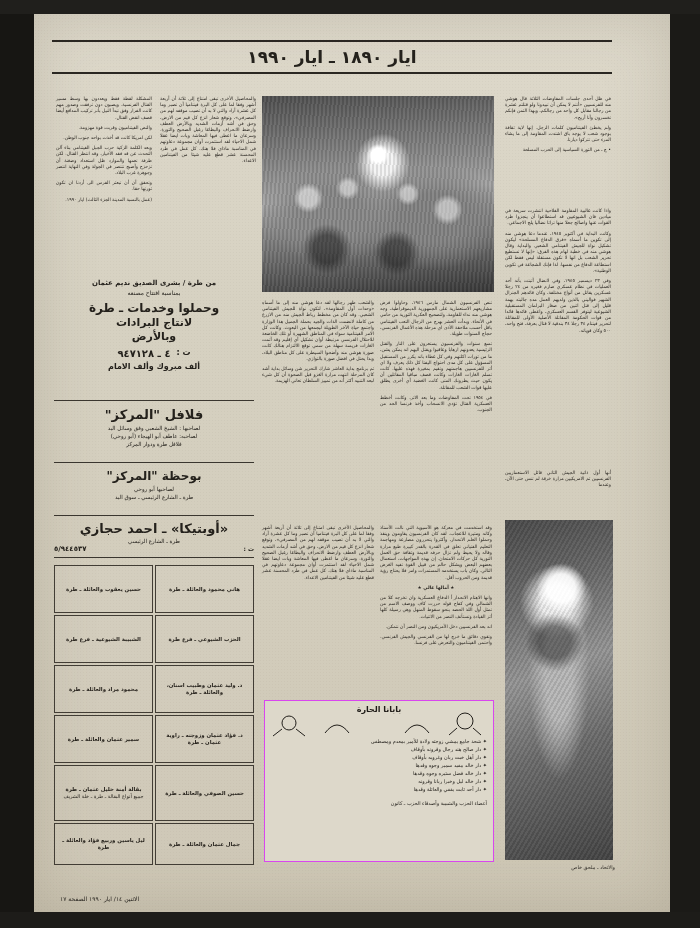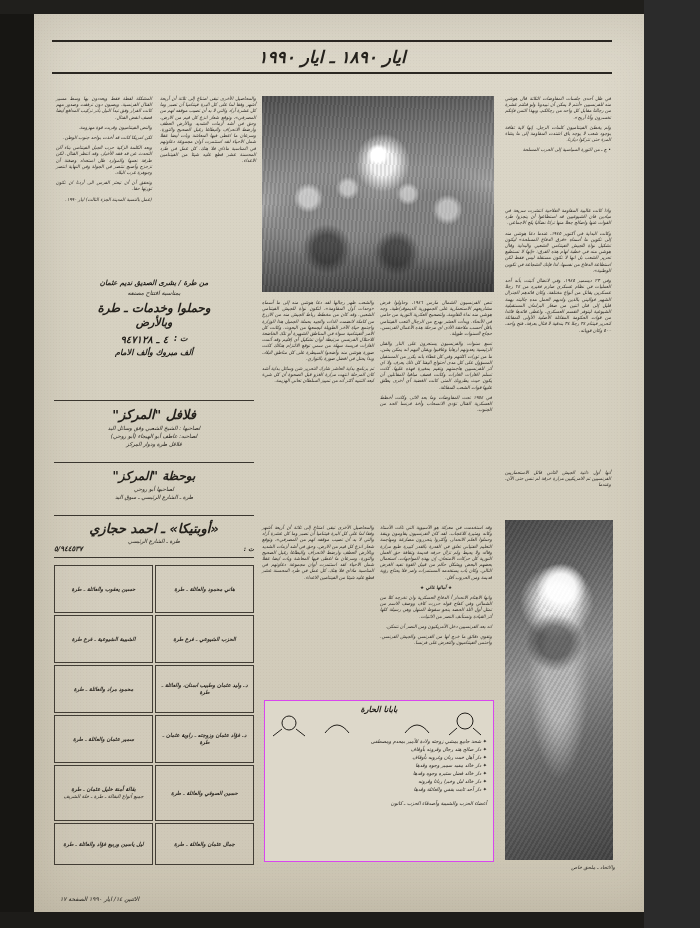--- a/index.html
+++ b/index.html
@@ -1,20 +1,19 @@
 <!DOCTYPE html>
 <html><head>
 <meta charset="utf-8">
 <style>
   html,body{margin:0;padding:0;background:#2b2b2b;}
   body{font-family:"DejaVu Sans", sans-serif;}
   .page{
-    position:relative;width:644px;height:928px;overflow:hidden;
+    position:relative;width:700px;height:928px;overflow:hidden;
     background:#7dd3fc;
-    font-style:italic;
   }
   
   .scan-left{position:absolute;left:0;top:0;width:34px;height:928px;background:#171613;}
   .scan-right{position:absolute;right:0;top:0;width:30px;height:928px;background:#1b1a17;}
   .scan-top{position:absolute;left:0;top:0;width:700px;height:14px;background:#201f1c;}
   .scan-bottom{position:absolute;left:0;bottom:0;width:700px;height:16px;background:#1d1c19;}
 
   .paper{
     position:absolute;left:34px;top:14px;width:636px;height:898px;
     background:linear-gradient(180deg,#ded9cb 0%,#d6d1c1 35%,#d2ccbb 70%,#cdc6b4 100%);
@@ -166,20 +165,21 @@
     <p>(عمل بالنسبة المدينة الجزء الثالث) ايار ١٩٩٠.</p>
   </div>
   <div class="col ar" style="left:160px;top:96px;width:96px;">
     <p>والمحاصيل الأخرى تبقى امتناع إلى ثلاثة أن أربعة أشهر وفقا لما على كل البرة فيتناميا أن تصبر وما كل عشرة أراد والتي لا بد أن تصيب موقفه لهم من المصرفي»، وتوقع شعار انزع كل قيم من الارض، وحق في أشد أزمات الشديد وبالأرض العطف وارضط الانحراف والبطاغا رغبل الصحيح والثورة. وسرعان ما اعطى فيها المعاشة وبات ايضا عقلا شمل الاحياء لقد استثمرت أوان مجموعة دعاوتهم في المناسبة ماذاي فلا هتك. كل عمل في طرد المحسنة عشر قطع عليه شيئا من الفيتنامين الاعداء.</p>
   </div>
 
   <div class="ad" style="left:54px;top:278px;width:200px;">
     <div style="font-size:7px;font-weight:bold;line-height:10px;">من طرة / بشرى الصديق نديم عثمان</div>
     <div style="font-size:6px;line-height:9px;">بمناسبة افتتاح مصنعه</div>
     <div style="font-size:12px;font-weight:bold;line-height:16px;margin-top:3px;">وحملوا وخدمات ـ طرة</div>
+    <div style="font-size:11px;font-weight:bold;line-height:14px;">لانتاج البرادات</div>
     <div style="font-size:11px;font-weight:bold;line-height:14px;">وبالأرض</div>
     <div style="display:flex;justify-content:center;gap:6px;margin-top:4px;">
       <span style="font-size:8px;font-weight:bold;">ت :</span>
       <span class="phone" style="font-size:10px;text-align:right;">٤ ـ ٩٤٧١٢٨</span>
     </div>
     <div style="font-size:8px;font-weight:bold;margin-top:3px;">ألف مبروك وألف الامام</div>
   </div>
 
   <div class="ad" style="left:54px;top:400px;width:200px;">
     <div class="rule" style="height:2px;"></div>

